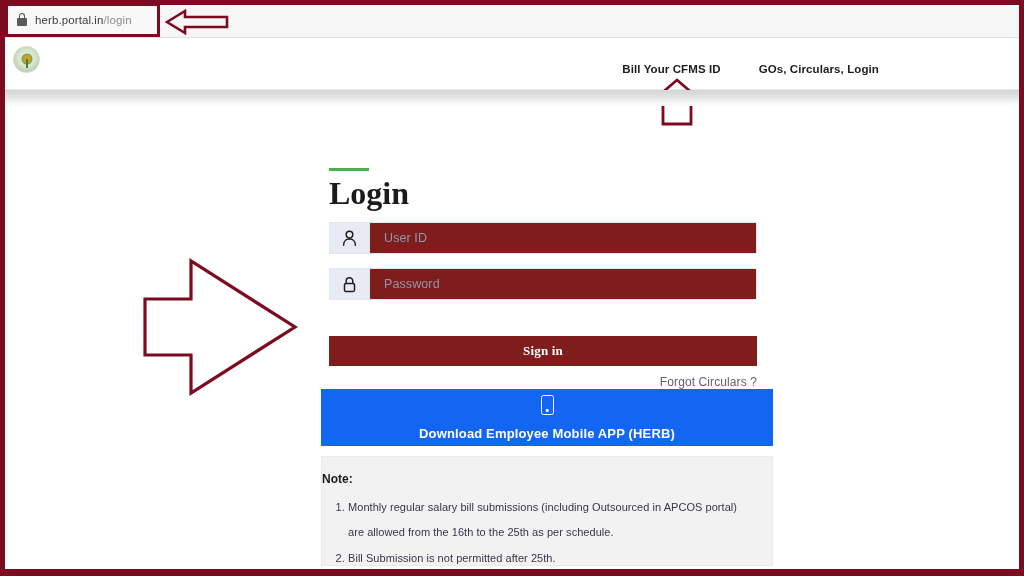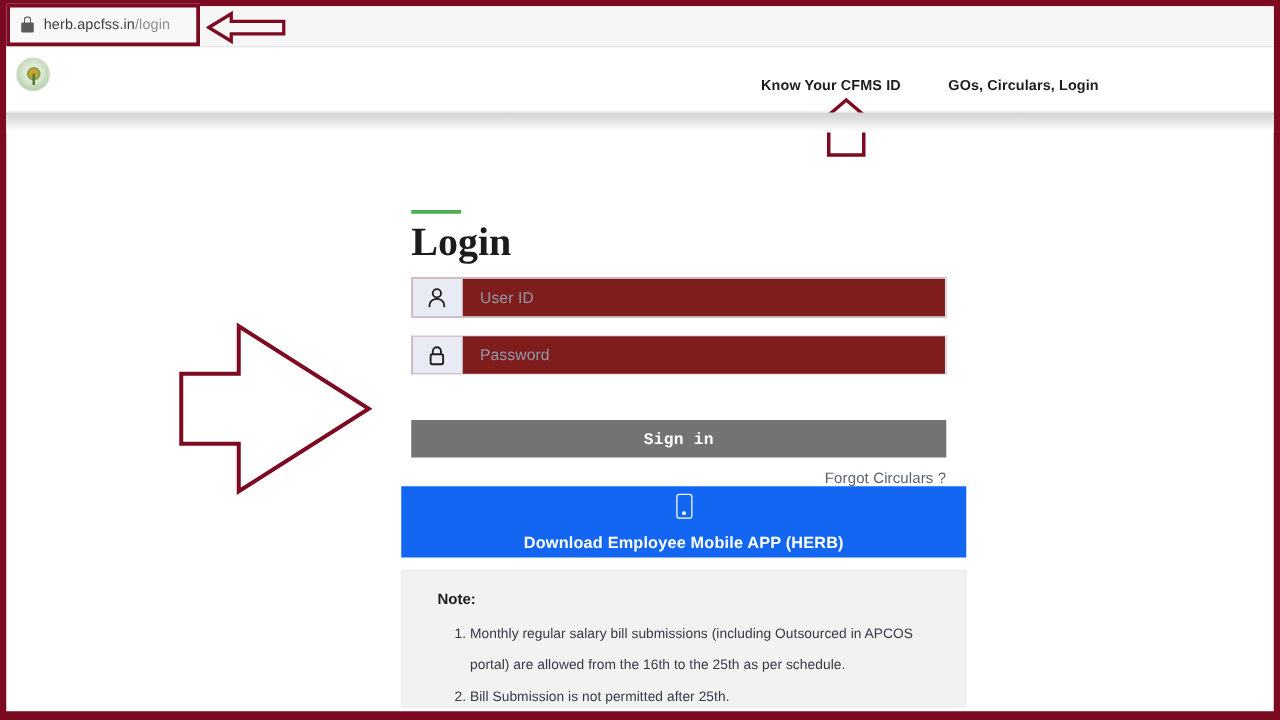--- a/index.html
+++ b/index.html
@@ -120,23 +120,23 @@
   }
   .field .ico-box svg { display: block; }
   .field .val {
     flex: 1; display: flex; align-items: center;
     padding-left: 14px; font-size: 12.5px; color: #9198a8;
     letter-spacing: .1px;
   }
 
   .signin-btn {
     width: 428px; height: 30px;
-    background: #737373; border: none;
+    background: #7f1d1d; border: none;
     color: #ffffff; font-size: 13px; font-weight: bold;
-    font-family: Liberation Mono, monospace;
+    font-family: Liberation Serif, serif;
     letter-spacing: .2px; cursor: pointer;
     display: flex; align-items: center; justify-content: center; margin-top: 36px;
   }
   .forgot {
     width: 428px; text-align: right; margin-top: 9px;
     font-size: 12px; color: #5c6370; letter-spacing: .1px;
     text-decoration: none; display: block; cursor: pointer;
   }
 
   .download-btn {
@@ -151,57 +151,57 @@
   .phone-icon { width: 13px; height: 20px; border: 1.7px solid #ffffff; border-radius: 2.5px; position: relative; flex: none; }
   .phone-icon:after {
     content: ""; position: absolute; left: 50%; bottom: 2px; transform: translateX(-50%);
     width: 2.5px; height: 2.5px; border-radius: 50%; background: #ffffff;
   }
 
   .note-box {
     position: absolute; left: -8px; top: 288px;
     width: 452px; height: 110px;
     background: #f2f2f2; border: 1px solid #ebebeb;
-    padding: 15px 16px 0 28px;
+    padding: 15px 16px 0 0;
   }
   .note-title { font-size: 12px; font-weight: bold; color: #1b1b1b; margin-bottom: 9px; }
   .note-list { list-style: decimal; padding-left: 26px; margin: 0; }
   .note-list li {
     font-size: 11px; color: #333a45; line-height: 25px;
     letter-spacing: .05px; margin-bottom: 1px;
   }
 </style>
 </head>
 <body>
 
 <div id="screenshot">
 
   <div class="urlbar">
     <div class="url-highlight"></div>
     <div class="url-inner">
       <span class="lock-icon">
         <span class="shackle"></span>
           <span class="body"></span>
       </span>
-      <span class="url-text"><span>herb.apcfss.in</span><span class="path">/login</span></span>
+      <span class="url-text"><span>herb.portal.in</span><span class="path">/login</span></span>
     </div>
   </div>
 
   <div class="ann" style="left:160px; top:3px;">
     <svg width="65" height="28" viewBox="0 0 65 28">
       <polygon points="2,14 20,3 20,9 62,9 62,19 20,19 20,25" fill="none" stroke="#7c0a20" stroke-width="2.6" stroke-linejoin="miter"></polygon>
     </svg>
   </div>
 
   <div class="site-header">
     <div class="brand">
       <div class="emblem"></div>
     </div>
     <div class="nav">
-      <a href="#">Know Your CFMS ID</a>
+      <a href="#">Bill Your CFMS ID</a>
       <a href="#">GOs, Circulars, Login</a>
     </div>
   </div>
 
   <div class="ann" style="left:640px; top:72px;">
     <svg width="64" height="50" viewBox="0 0 64 50">
       <polygon points="32,3 60,27 46,27 46,47 18,47 18,27 4,27" fill="none" stroke="#7c0a20" stroke-width="2.8" stroke-linejoin="miter"></polygon>
     </svg>
   </div>
 

